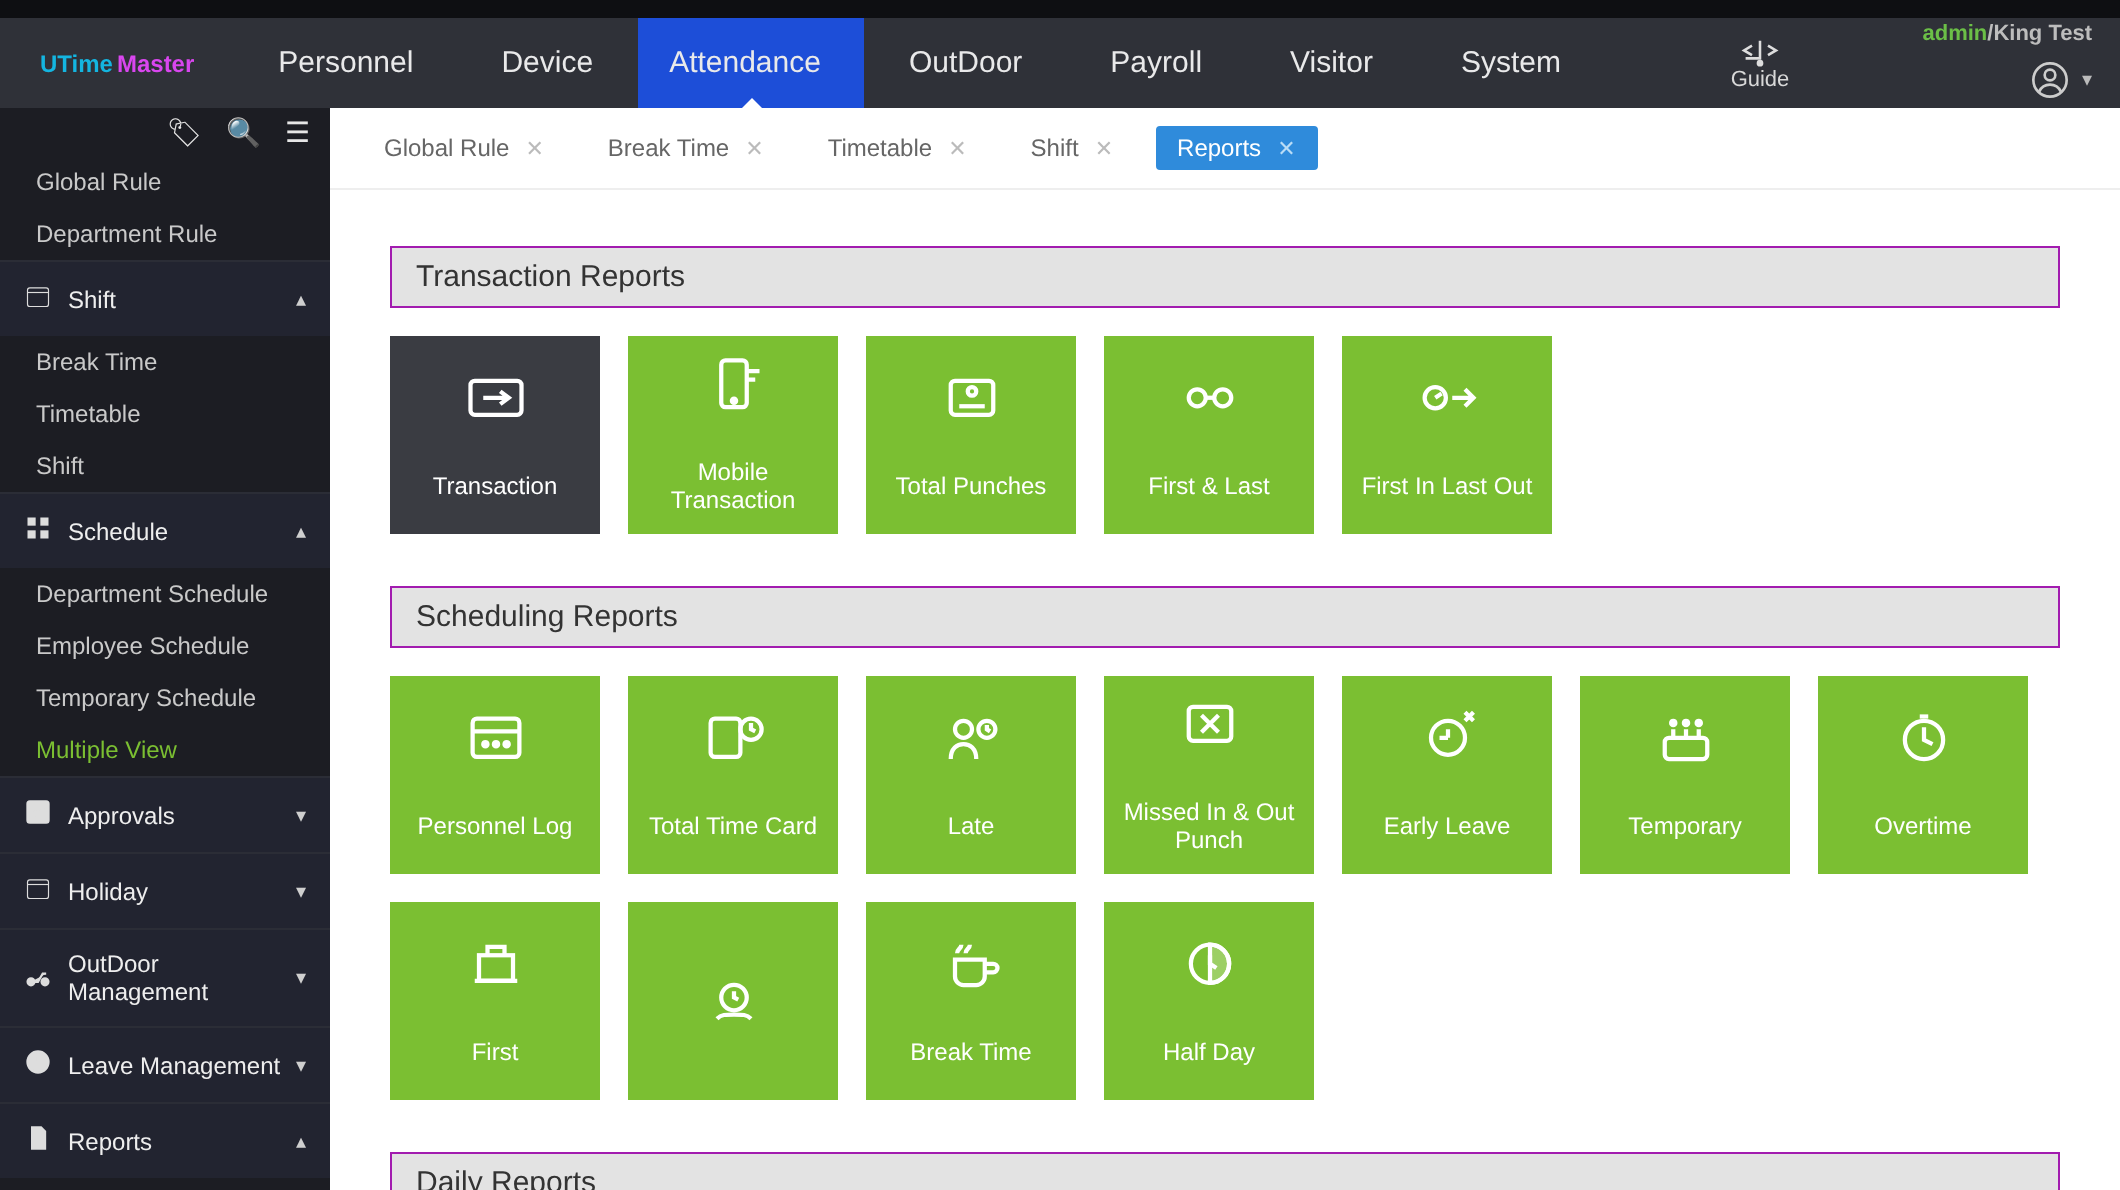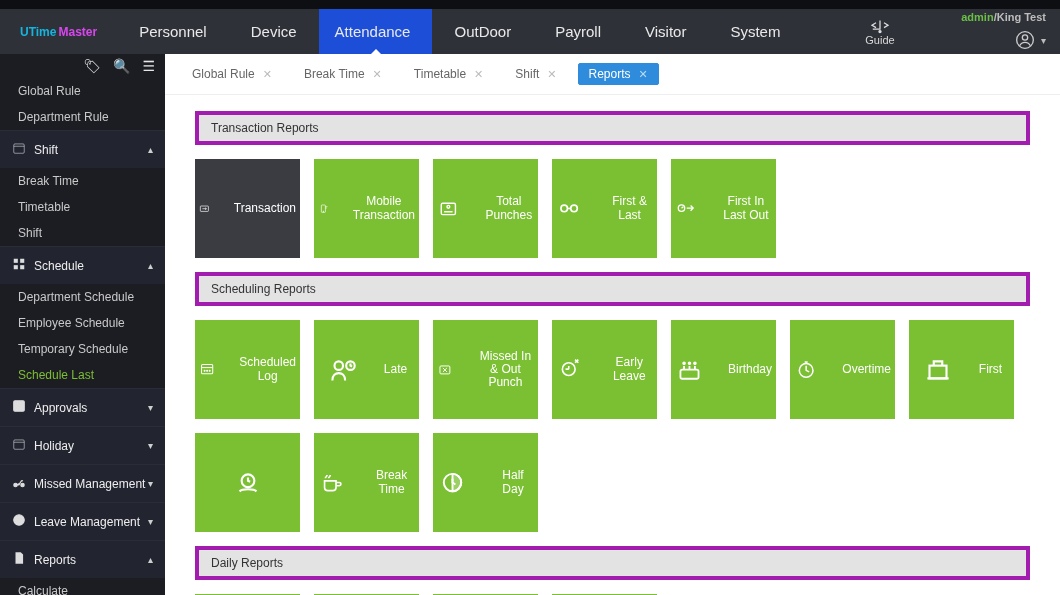--- a/index.html
+++ b/index.html
@@ -45,23 +45,23 @@
   .section-head svg{width:14px;height:14px;fill:#ddd;}
   .section-head .caret{font-size:10px;color:#cfcfcf;}
   
   .content{flex:1;display:flex;flex-direction:column;background:#fff;min-width:0;}
   .tabbar{display:flex;align-items:center;gap:10px;padding:6px 16px;border-bottom:1px solid #eee;background:#fff;height:28px;}
   .tab{display:flex;align-items:center;gap:8px;padding:3px 10px;border:1px solid transparent;border-radius:2px;color:#666;font-size:12px;cursor:pointer;}
   .tab .x{color:#bbb;font-size:11px;}
   .tab.active{background:var(--tab-blue);color:#fff;border-color:#2f8bdb;}
   .tab.active .x{color:#b9dcf6;}
   .scroll{overflow-y:auto;flex:1;padding:8px 30px 20px 30px;}
-  .group-title{background:var(--section-header);padding:6px 12px;font-size:12px;color:#333;border:4px solid #a21caf;margin-top:8px;}
+  .group-title{background:var(--section-header);padding:6px 12px;font-size:15px;color:#333;border:1px solid #a21caf;margin-top:20px;}
   .tile-row{display:flex;flex-wrap:wrap;gap:14px;padding:14px 0 6px 0;}
-  .tile{width:97px;height:91px;background:var(--green);color:#fff;display:flex;align-items:center;justify-content:center;gap:24px;cursor:pointer;text-align:center;font-size:12px;padding:4px;box-sizing:content-box}
+  .tile{width:97px;height:91px;background:var(--green);color:#fff;display:flex;flex-direction:column;align-items:center;justify-content:center;gap:24px;cursor:pointer;text-align:center;font-size:12px;padding:4px;box-sizing:content-box}
   .tile.dark{background:var(--dark-tile);}
   .tile .icon{width:34px;height:28px;display:flex;align-items:center;justify-content:center;}
   .tile .icon svg{stroke:#fff;fill:none;stroke-width:2;}
   .tile .lbl{line-height:1.1;}
 </style>
 </head>
 <body>
 
 <div class="app">
   <div class="topstrip"></div>
@@ -135,21 +135,21 @@
                   <rect x="3" y="14" width="7" height="7"></rect>
                   <rect x="14" y="14" width="7" height="7"></rect>
                 </svg></span>
               <span>Schedule</span>
             </span>
             <span class="caret">▴</span>
           </div>
           <div class="sub-item">Department Schedule</div>
           <div class="sub-item">Employee Schedule</div>
           <div class="sub-item">Temporary Schedule</div>
-          <div class="sub-item hl">Schedule Last</div>
+          <div class="sub-item hl">Multiple View</div>
           <div class="section-head">
             <span class="lbl">
               <span><svg viewBox="0 0 24 24" fill="none" stroke="#ddd" stroke-width="2">
                   <rect x="3" y="3" width="18" height="18" rx="2"></rect>
                   <path d="M7 12l3 3 7-7"></path>
                 </svg></span>
               <span>Approvals</span>
             </span>
             <span class="caret">▾</span>
           </div>
@@ -163,21 +163,21 @@
             </span>
             <span class="caret">▾</span>
           </div>
           <div class="section-head">
             <span class="lbl">
               <span><svg viewBox="0 0 24 24" fill="none" stroke="#ddd" stroke-width="1.8">
                   <circle cx="6" cy="17" r="3"></circle>
                   <circle cx="18" cy="17" r="3"></circle>
                   <path d="M6 17h6l4-7h3"></path>
                 </svg></span>
-              <span>Missed Management</span>
+              <span>OutDoor Management</span>
             </span>
             <span class="caret">▾</span>
           </div>
           <div class="section-head">
             <span class="lbl">
               <span><svg viewBox="0 0 24 24" fill="none" stroke="#ddd" stroke-width="2">
                   <circle cx="12" cy="12" r="9"></circle>
                   <path d="M12 7v5l3 2"></path>
                 </svg></span>
               <span>Leave Management</span>
@@ -277,21 +277,31 @@
             <div class="tile">
               <div class="icon">
                 <svg viewBox="0 0 32 28" stroke="#fff" fill="none" stroke-width="1.8">
                   <rect x="5" y="5" width="22" height="18" rx="2"></rect>
                   <line x1="5" y1="11" x2="27" y2="11"></line>
                   <circle cx="11" cy="17" r="1" fill="#fff"></circle>
                   <circle cx="16" cy="17" r="1" fill="#fff"></circle>
                   <circle cx="21" cy="17" r="1" fill="#fff"></circle>
                 </svg>
               </div>
-              <div class="lbl">Scheduled Log</div>
+              <div class="lbl">Personnel Log</div>
+            </div>
+            <div class="tile">
+              <div class="icon">
+                <svg viewBox="0 0 32 28" stroke="#fff" fill="none" stroke-width="1.8">
+                  <rect x="5" y="5" width="14" height="18" rx="2"></rect>
+                  <circle cx="24" cy="10" r="5"></circle>
+                  <path d="M24 7v3l2 1"></path>
+                </svg>
+              </div>
+              <div class="lbl">Total Time Card</div>
             </div>
             <div class="tile">
               <div class="icon">
                 <svg viewBox="0 0 32 28" stroke="#fff" fill="none" stroke-width="1.8">
                   <circle cx="12" cy="10" r="4"></circle>
                   <path d="M6 24c0-5 3-7 6-7s6 2 6 7"></path>
                   <circle cx="23" cy="10" r="4"></circle>
                   <path d="M23 8v2l1.5 1"></path>
                 </svg>
               </div>
@@ -318,21 +328,21 @@
             <div class="tile">
               <div class="icon">
                 <svg viewBox="0 0 32 28" stroke="#fff" fill="none" stroke-width="1.8">
                   <rect x="6" y="14" width="20" height="10" rx="2"></rect>
                   <path d="M10 14v-4M16 14v-4M22 14v-4"></path>
                   <circle cx="10" cy="7" r="1" fill="#fff"></circle>
                   <circle cx="16" cy="7" r="1" fill="#fff"></circle>
                   <circle cx="22" cy="7" r="1" fill="#fff"></circle>
                 </svg>
               </div>
-              <div class="lbl">Birthday</div>
+              <div class="lbl">Temporary</div>
             </div>
             <div class="tile">
               <div class="icon">
                 <svg viewBox="0 0 32 28" stroke="#fff" fill="none" stroke-width="1.8">
                   <circle cx="16" cy="15" r="9"></circle>
                   <path d="M16 9v6l4 2"></path>
                   <path d="M14 4h4"></path>
                 </svg>
               </div>
               <div class="lbl">Overtime</div>

